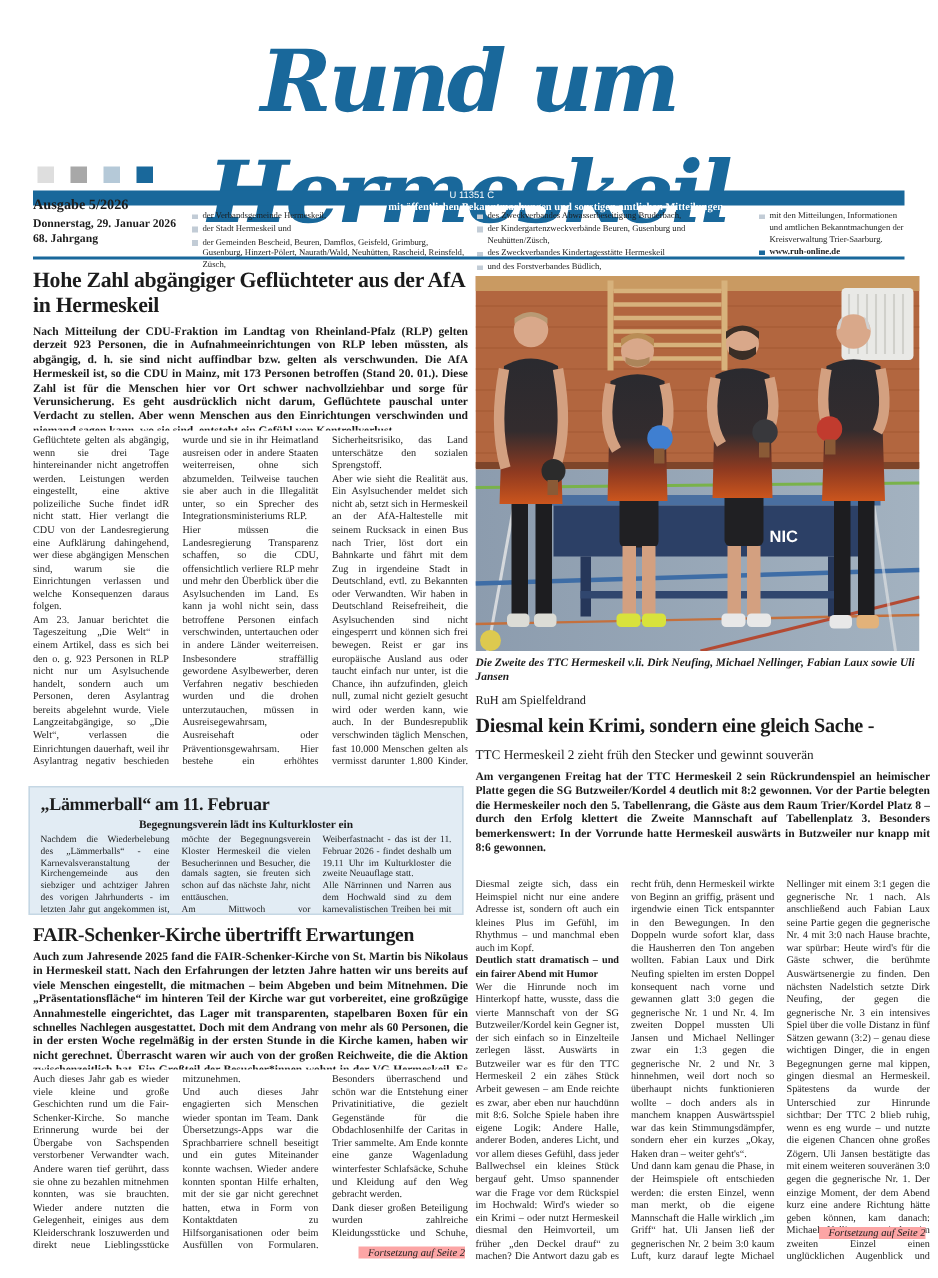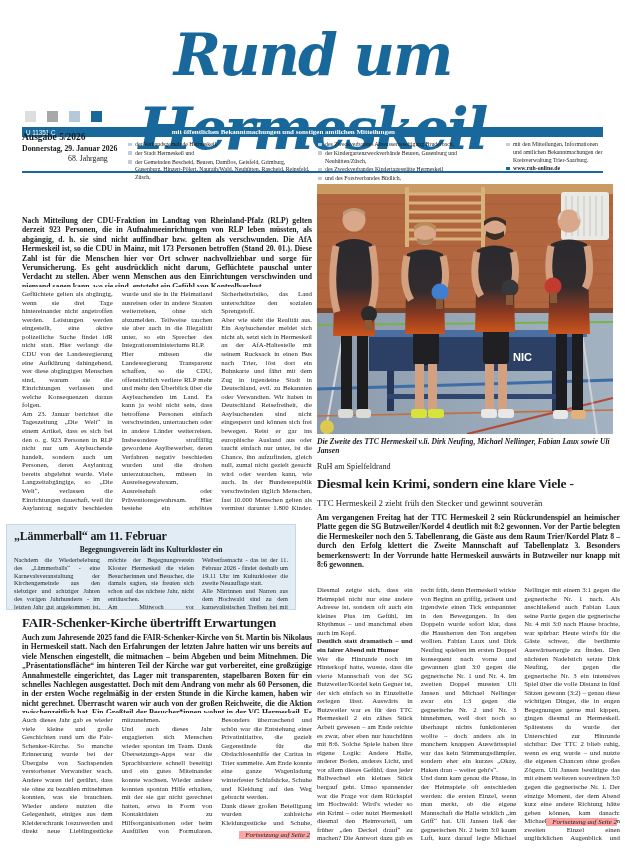--- a/index.html
+++ b/index.html
@@ -20,29 +20,29 @@
     font-family:"DejaVu Serif", serif; font-style:italic; font-weight:bold;
     font-size:57px; letter-spacing:-2px; color:#19689b; line-height:1.3;
   }
   .mast-squares { left:25px; top:111px; display:flex; gap:11px; }
   .mast-squares span { width:11px; height:11px; display:block; }
   .mast-subtitle {
     right:25px; top:101px; font-weight:bold; font-size:14.5px; color:#111;
   }
   .bluebar {
     left:22px; right:22px; top:127px; height:10px; background:#19689b;
-    display:flex; align-items:center; color:#fff;
+    display:flex; align-items:center; color:#fff;flex-direction:column;
   }
   .bluebar .postal { font-family:"Liberation Sans", sans-serif; font-size:6.3px; padding-left:4px; }
   .bluebar .bartext { font-weight:bold; font-size:7px; padding-left:116px; }
 
   .issue-left { left:22px; top:132px; width:100px; }
   .issue-left .edition { font-weight:bold; font-size:9.5px; }
   .issue-left .idate   { font-weight:bold; font-size:7.8px; margin-top:2px; }
-  .issue-left .ivol    { font-weight:normal; font-size:7.8px; margin-top:1px;margin-left:46px; }
+  .issue-left .ivol    { font-weight:bold; font-size:7.8px; margin-top:1px; }
 
   .cov { list-style:none; font-size:5.8px; line-height:1.35; }
   .cov li { padding-left:7px; position:relative; margin-bottom:1px; }
   .cov li::before {
     content:""; position:absolute; left:0; top:1.5px; width:3.5px; height:3.5px;
     background:#c2ccd6;
   }
   .cov li.blue-bullet::before { background:#19689b; }
   .cov li.bold { font-weight:bold; }
   .cov1 { left:128px; top:141px; width:182px; }
@@ -60,21 +60,21 @@
   .ih { display:block; font-weight:bold; }
   .cont { font-style:italic; font-size:7px; background:#fca5a5; padding-left:6px; }
 
   
   .afa-head { left:22px; top:179px; width:292px; font-size:14.5px; }
   .afa-lead { left:22px; top:216px; width:290px; height:71px; }
   .afa-body { left:22px; top:290px; width:290px; height:230px; }
 
   
   .lamm-box {
-    left:6px; top:524px; width:290px; height:86px;
+    left:19px; top:524px; width:290px; height:86px;
     background:#e2ecf4; border:0.5px solid #c5d7e4; padding:4px 7px;
   }
   .lamm-title { font-weight:bold; font-size:12px; letter-spacing:-0.2px; }
   .lamm-sub { font-weight:bold; font-size:7.6px; margin-top:1px;text-align:center; }
   .lamm-body { margin-top:2px; height:56px; font-size:6.3px; line-height:1.24;
     column-count:3; column-gap:8px; column-fill:auto; text-align:justify; hyphens:auto; overflow:hidden; }
 
   
   .fair-head { left:22px; top:615px; width:292px; font-size:13px; }
   .fair-lead { left:22px; top:633px; width:290px; height:80px; }
@@ -129,20 +129,21 @@
     <li>des Zweckverbandes Kindertagesstätte Hermeskeil</li>
     <li>und des Forstverbandes Büdlich,</li>
   </ul>
   <ul class="abs cov cov3">
     <li>mit den Mitteilungen, Informationen und amtlichen Bekanntmachungen der Kreisverwaltung Trier-Saarburg.</li>
     <li class="blue-bullet bold">www.ruh-online.de</li>
   </ul>
 
   <div class="abs toprule"></div>
 
+  <h1 class="abs headline afa-head">Hohe Zahl abgängiger Geflüchteter aus der AfA in Hermeskeil</h1>
   <p class="abs lead just clip afa-lead">Nach Mitteilung der CDU-Fraktion im Landtag von Rheinland-Pfalz (RLP) gelten derzeit 923 Personen, die in Aufnahmeeinrichtungen von RLP leben müssten, als abgängig, d. h. sie sind nicht auffindbar bzw. gelten als verschwunden. Die AfA Hermeskeil ist, so die CDU in Mainz, mit 173 Personen betroffen (Stand 20. 01.). Diese Zahl ist für die Menschen hier vor Ort schwer nachvollziehbar und sorge für Verunsicherung. Es geht ausdrücklich nicht darum, Geflüchtete pauschal unter Verdacht zu stellen. Aber wenn Menschen aus den Einrichtungen verschwinden und niemand sagen kann, wo sie sind, entsteht ein Gefühl von Kontrollverlust.</p>
   <div class="abs bodycols clip afa-body">
     <span class="t">Geflüchtete gelten als abgängig, wenn sie drei Tage hintereinander nicht angetroffen werden. Leistungen werden eingestellt, eine aktive polizeiliche Suche findet idR nicht statt. Hier verlangt die CDU von der Landesregierung eine Aufklärung dahingehend, wer diese abgängigen Menschen sind, warum sie die Einrichtungen verlassen und welche Konsequenzen daraus folgen.
 Am 23. Januar berichtet die Tageszeitung „Die Welt“ in einem Artikel, dass es sich bei den o. g. 923 Personen in RLP nicht nur um Asylsuchende handelt, sondern auch um Personen, deren Asylantrag bereits abgelehnt wurde. Viele Langzeitabgängige, so „Die Welt“, verlassen die Einrichtungen dauerhaft, weil ihr Asylantrag negativ beschieden wurde und sie in ihr Heimatland ausreisen oder in andere Staaten weiterreisen, ohne sich abzumelden. Teilweise tauchen sie aber auch in die Illegalität unter, so ein Sprecher des Integrationsministeriums RLP.
 Hier müssen die Landesregierung Transparenz schaffen, so die CDU, offensichtlich verliere RLP mehr und mehr den Überblick über die Asylsuchenden im Land. Es kann ja wohl nicht sein, dass betroffene Personen einfach verschwinden, untertauchen oder in andere Länder weiterreisen. Insbesondere straffällig gewordene Asylbewerber, deren Verfahren negativ beschieden wurden und die drohen unterzutauchen, müssen in Ausreisegewahrsam, Ausreisehaft oder Präventionsgewahrsam. Hier bestehe ein erhöhtes Sicherheitsrisiko, das Land unterschätze den sozialen Sprengstoff.
 Aber wie sieht die Realität aus. Ein Asylsuchender meldet sich nicht ab, setzt sich in Hermeskeil an der AfA-Haltestelle mit seinem Rucksack in einen Bus nach Trier, löst dort ein Bahnkarte und fährt mit dem Zug in irgendeine Stadt in Deutschland, evtl. zu Bekannten oder Verwandten. Wir haben in Deutschland Reisefreiheit, die Asylsuchenden sind nicht eingesperrt und können sich frei bewegen. Reist er gar ins europäische Ausland aus oder taucht einfach nur unter, ist die Chance, ihn aufzufinden, gleich null, zumal nicht gezielt gesucht wird oder werden kann, wie auch. In der Bundesrepublik verschwinden täglich Menschen, fast 10.000 Menschen gelten als vermisst darunter 1.800 Kinder. Aus der Tatsache, dass aus den Aufnahmeeinrichtungen Bewohner verschwinden, politisches Geschrei zu machen, ist daher fehl am Platze und hat den Geschmack von Wahlkampf. bb</span>
   </div>
 
   <div class="abs lamm-box">
     <div class="lamm-title">„Lämmerball“ am 11. Februar</div>
@@ -296,21 +297,21 @@
         <path d="M241 36 Q241 30 245 27 L243 35 Z" fill="#cfcfcf"></path>
         <path d="M263 36 Q263 30 259 27 L261 35 Z" fill="#cfcfcf"></path>
         <circle cx="236" cy="102" r="8.5" fill="#c13b2e"></circle>
         <rect x="233" y="109" width="7" height="10" fill="#8a5a36"></rect>
       </g>
     </svg>
   </div>
 
   <div class="abs caption">Die Zweite des TTC Hermeskeil v.li. Dirk Neufing, Michael Nellinger, Fabian Laux sowie Uli Jansen</div>
   <div class="abs kicker">RuH am Spielfeldrand</div>
-  <h2 class="abs headline ttc-head">Diesmal kein Krimi, sondern eine klare Viele -</h2>
+  <h2 class="abs headline ttc-head">Diesmal kein Krimi, sondern eine gleich Sache -</h2>
   <div class="abs ttc-sub">TTC Hermeskeil 2 zieht früh den Stecker und gewinnt souverän</div>
   <p class="abs lead just clip ttc-lead">Am vergangenen Freitag hat der TTC Hermeskeil 2 sein Rückrundenspiel an heimischer Platte gegen die SG Butzweiler/Kordel 4 deutlich mit 8:2 gewonnen. Vor der Partie belegten die Hermeskeiler noch den 5. Tabellenrang, die Gäste aus dem Raum Trier/Kordel Platz 8 – durch den Erfolg klettert die Zweite Mannschaft auf Tabellenplatz 3. Besonders bemerkenswert: In der Vorrunde hatte Hermeskeil auswärts in Butzweiler nur knapp mit 8:6 gewonnen.</p>
   <div class="abs bodycols clip ttc-body">
     <span class="t">Diesmal zeigte sich, dass ein Heimspiel nicht nur eine andere Adresse ist, sondern oft auch ein kleines Plus im Gefühl, im Rhythmus – und manchmal eben auch im Kopf.</span>
     <b class="ih">Deutlich statt dramatisch – und ein fairer Abend mit Humor</b>
     <span class="t">Wer die Hinrunde noch im Hinterkopf hatte, wusste, dass die vierte Mannschaft von der SG Butzweiler/Kordel kein Gegner ist, der sich einfach so in Einzelteile zerlegen lässt. Auswärts in Butzweiler war es für den TTC Hermeskeil 2 ein zähes Stück Arbeit gewesen – am Ende reichte es zwar, aber eben nur hauchdünn mit 8:6. Solche Spiele haben ihre eigene Logik: Andere Halle, anderer Boden, anderes Licht, und vor allem dieses Gefühl, dass jeder Ballwechsel ein kleines Stück bergauf geht. Umso spannender war die Frage vor dem Rückspiel im Hochwald: Wird's wieder so ein Krimi – oder nutzt Hermeskeil diesmal den Heimvorteil, um früher „den Deckel drauf“ zu machen? Die Antwort dazu gab es recht früh, denn Hermeskeil wirkte von Beginn an griffig, präsent und irgendwie einen Tick entspannter in den Bewegungen. In den Doppeln wurde sofort klar, dass die Hausherren den Ton angeben wollten. Fabian Laux und Dirk Neufing spielten im ersten Doppel konsequent nach vorne und gewannen glatt 3:0 gegen die gegnerische Nr. 1 und Nr. 4. Im zweiten Doppel mussten Uli Jansen und Michael Nellinger zwar ein 1:3 gegen die gegnerische Nr. 2 und Nr. 3 hinnehmen, weil dort noch so überhaupt nichts funktionieren wollte – doch anders als in manchem knappen Auswärtsspiel war das kein Stimmungsdämpfer, sondern eher ein kurzes „Okay, Haken dran – weiter geht's“.
 Und dann kam genau die Phase, in der Heimspiele oft entschieden werden: die ersten Einzel, wenn man merkt, ob die eigene Mannschaft die Halle wirklich „im Griff“ hat. Uli Jansen ließ der gegnerischen Nr. 2 beim 3:0 kaum Luft, kurz darauf legte Michael Nellinger mit einem 3:1 gegen die gegnerische Nr. 1 nach. Als anschließend auch Fabian Laux seine Partie gegen die gegnerische Nr. 4 mit 3:0 nach Hause brachte, war spürbar: Heute wird's für die Gäste schwer, die berühmte Auswärtsenergie zu finden. Den nächsten Nadelstich setzte Dirk Neufing, der gegen die gegnerische Nr. 3 ein intensives Spiel über die volle Distanz in fünf Sätzen gewann (3:2) – genau diese wichtigen Dinger, die in engen Begegnungen gerne mal kippen, gingen diesmal an Hermeskeil. Spätestens da wurde der Unterschied zur Hinrunde sichtbar: Der TTC 2 blieb ruhig, wenn es eng wurde – und nutzte die eigenen Chancen ohne großes Zögern. Uli Jansen bestätigte das mit einem weiteren souveränen 3:0 gegen die gegnerische Nr. 1. Der einzige Moment, der dem Abend kurz eine andere Richtung hätte geben können, kam danach: Michael Nellinger erwischte im zweiten Einzel einen unglücklichen Augenblick und zerrte sich im zweiten Satz das Knie. Plötzlich war klar, dass es nur noch eingeschränkt ging – jeder Schritt wirkte vorsichtiger, jede Bewegung musste dosiert werden. Trotzdem spielte er die Partie zu Ende, holte dabei kurioserweise noch den dritten Satz, musste sich am Ende jedoch 1:3 der gegnerischen Nr. 2 geschlagen geben. Genau hier zeigte sich, wie wertvoll die vorher eingefahrene Führung war:</span>
   </div>
   <div class="abs cont ttc-cont">Fortsetzung auf Seite 2</div>
 

